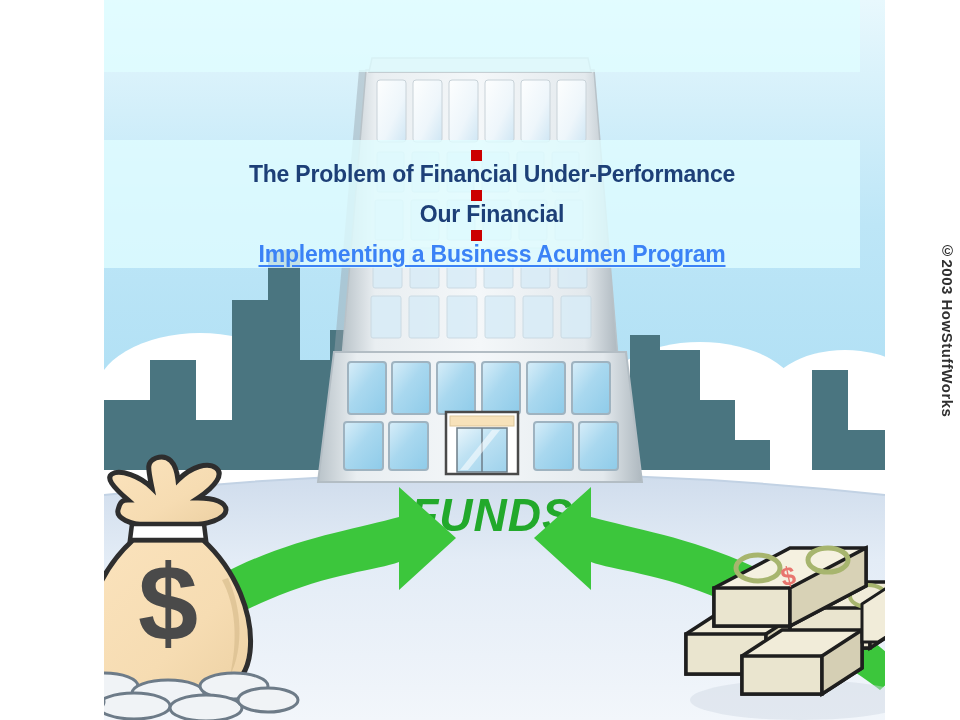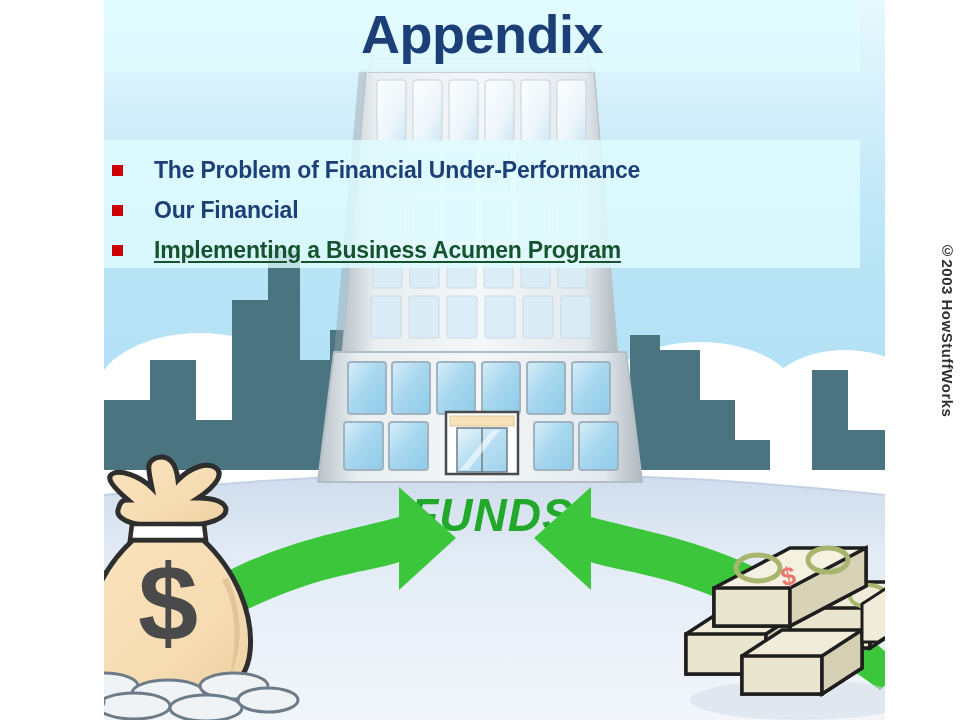--- a/index.html
+++ b/index.html
@@ -65,37 +65,38 @@
   #bullet-list {
     position: absolute;
     left: 112px;
     top: 150px;
     width: 760px;
   }
   .bullet-row {
     display: flex;
     align-items: center;
     height: 40px;
+    flex-direction: column;
   }
   .bullet-marker {
     width: 11px;
     height: 11px;
     background: #cc0000;
     margin-right: 31px;
     flex: 0 0 auto;
   }
   .bullet-text {
     font-size: 23px;
     font-weight: bold;
     color: #1d3f77;
     white-space: nowrap;
     letter-spacing: -0.2px;
   }
   .bullet-text.link {
-    color: #14532d;
+    color: #3b82f6;
     text-decoration: underline;
     text-underline-offset: 3px;
   }
 
   
   #copyright {
     position: absolute;
     right: 4px;
     top: 242px;
     font-size: 15px;
@@ -360,21 +361,20 @@
             <path d="M862,604 L902,578 L918,578 L918,616 L878,642 L862,642 Z" fill="#f1ecd9" stroke="#1e1e1e" stroke-width="3"></path>
           </g>
         </g>
       </g>
     </svg>
   </div>
 
   <div class="text-panel" id="title-panel"></div>
   <div class="text-panel" id="bullets-panel"></div>
 
-  <div id="title">Appendix</div>
 
   <div id="bullet-list">
 
     <div class="bullet-row">
       <span class="bullet-marker"></span>
       <span class="bullet-text">The Problem of Financial Under-Performance</span>
     </div>
 
     <div class="bullet-row">
       <span class="bullet-marker"></span>

